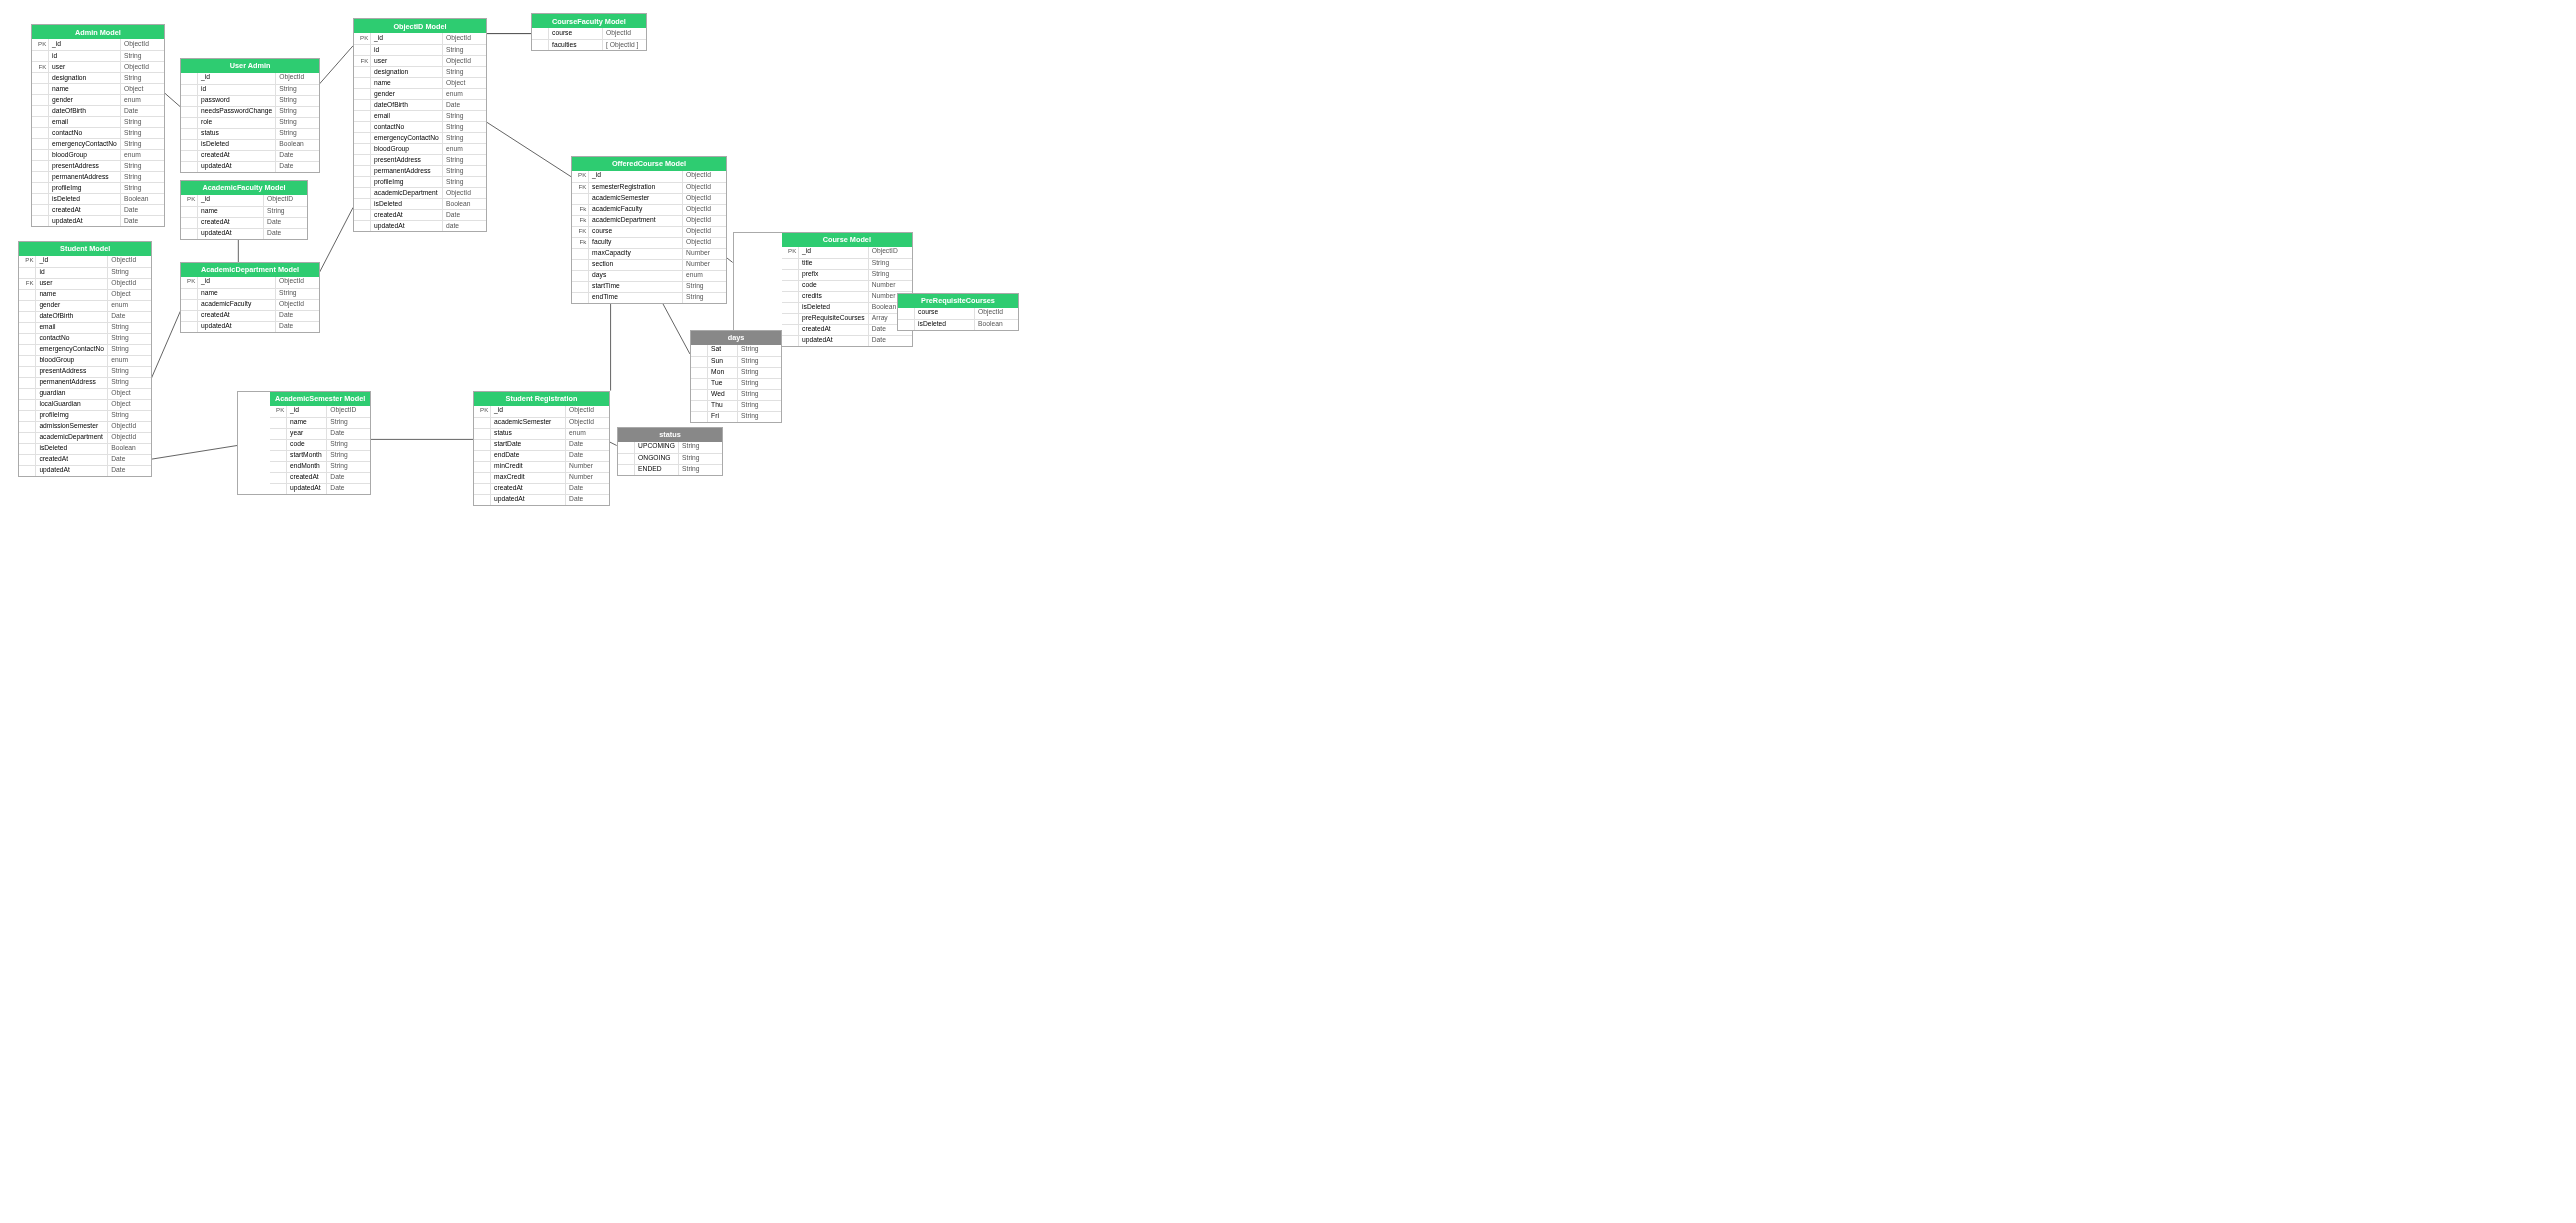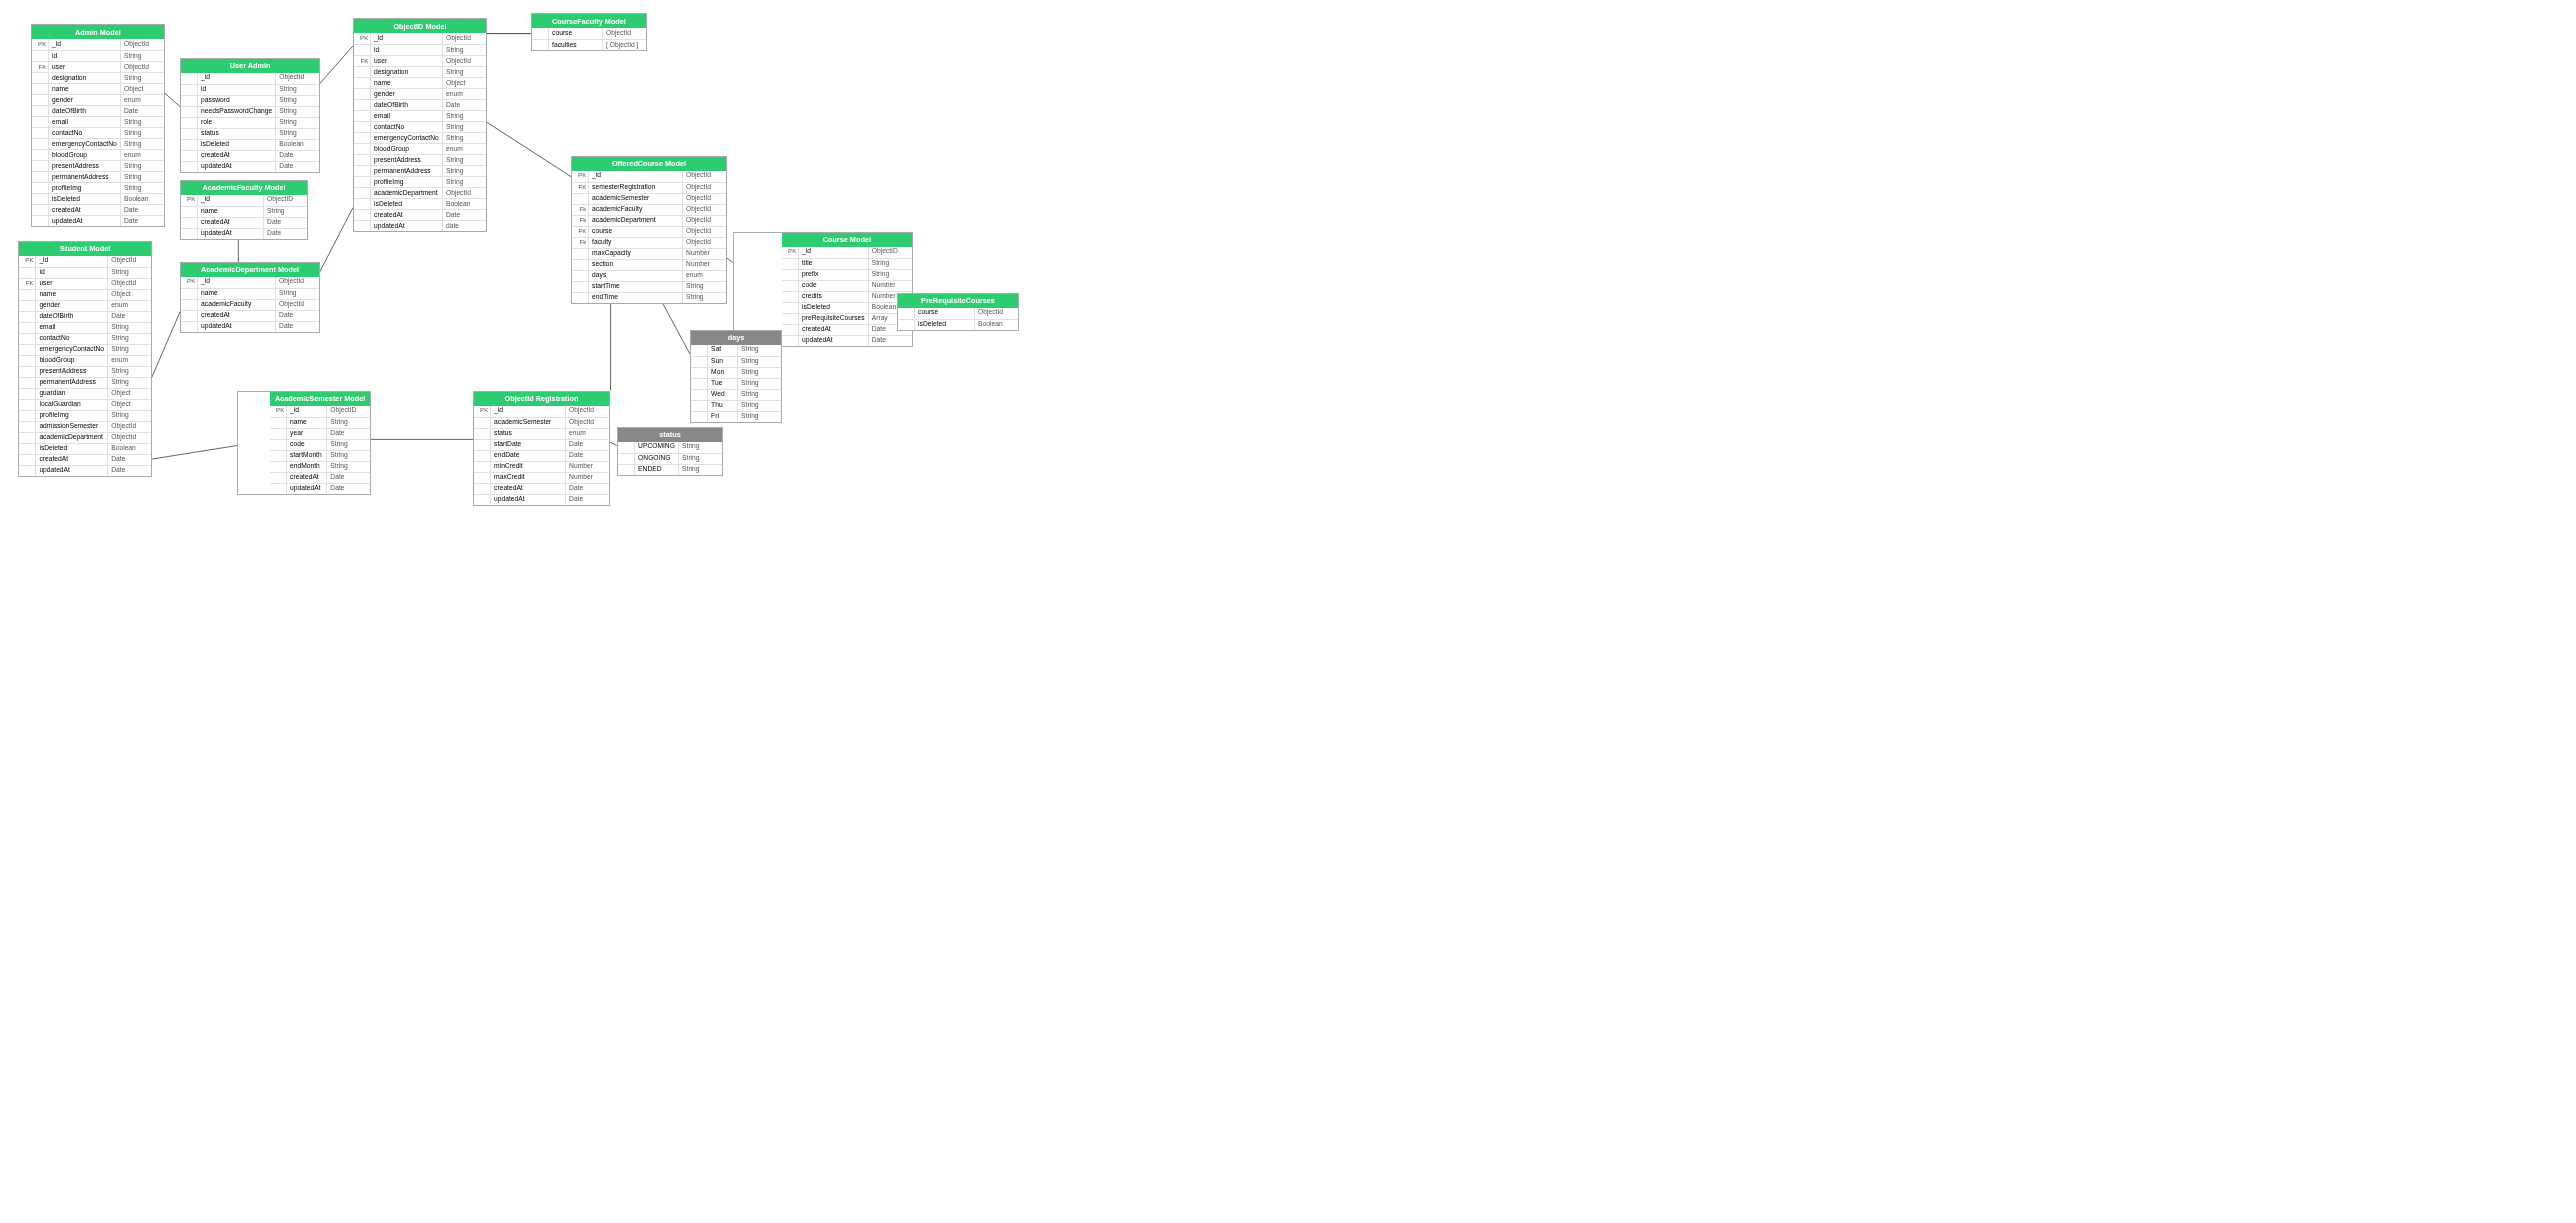--- a/index.html
+++ b/index.html
@@ -699,21 +699,21 @@
         </div>
       <div class="model-row">
           <span class="col-key"></span>
           <span class="col-field">Fri</span>
           <span class="col-type">String</span>
         </div>
     </div>
   </div>
 
   <div class="model-box" style="left:473px;top:391px;min-width:137px;">
-    <div class="model-header">ObjectId Registration</div>
+    <div class="model-header">Student Registration</div>
     <div class="model-body">
       <div class="model-row">
           <span class="col-key">PK</span>
           <span class="col-field">_id</span>
           <span class="col-type">ObjectId</span>
         </div>
       <div class="model-row">
           <span class="col-key"></span>
           <span class="col-field">academicSemester</span>
           <span class="col-type">ObjectId</span>

